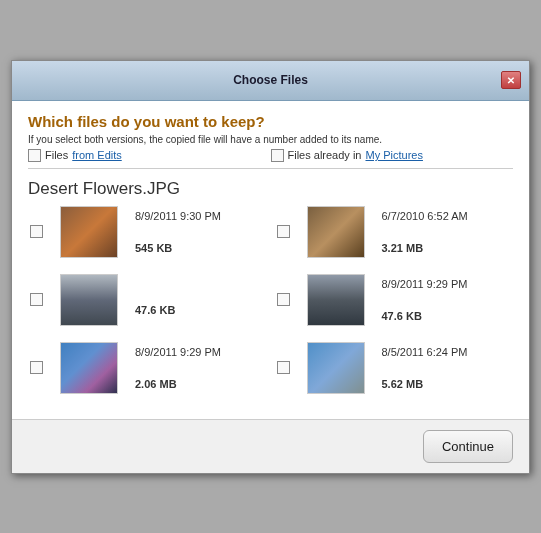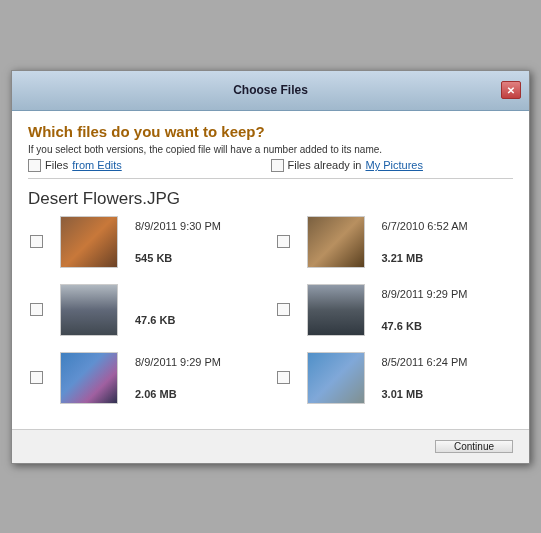--- a/index.html
+++ b/index.html
@@ -132,26 +132,26 @@
     }
     .bottom-bar {
       background: #f0f0f0;
       padding: 10px 16px;
       display: flex;
       justify-content: flex-end;
       gap: 8px;
       border-top: 1px solid #ccc;
     }
     .btn {
-      padding: 0 18px;
-      font-size: 10px;
+      padding: 8px 18px;
+      font-size: 13px;
       border: 1px solid #aaa;
       background: linear-gradient(to bottom, #f8f8f8, #e0e0e0);
       cursor: pointer;
-      border-radius: 0;
+      border-radius: 6px;
       color: #1a1a1a;
     }
     
     .thumb-desert-left {
       background: linear-gradient(135deg, #8b5e3c 0%, #c8783a 50%, #6b4226 100%);
     }
     .thumb-desert-right {
       background: linear-gradient(135deg, #7a6040 0%, #b89060 50%, #5a4020 100%);
     }
     .thumb-kob-left {
@@ -252,21 +252,21 @@
             <div class="file-date">8/9/2011 9:29 PM</div>
             <div class="file-size">2.06 MB</div>
           </div>
         </div>
         <div class="spacer"></div>
         <div class="file-entry">
           <div class="checkbox-small"></div>
           <div class="thumb thumb-sun-right"></div>
           <div class="file-info">
             <div class="file-date">8/5/2011 6:24 PM</div>
-            <div class="file-size">3.01 MB</div>
+            <div class="file-size">5.62 MB</div>
           </div>
         </div>
       </div>
     </div>
   </div>
 
   <div class="bottom-bar">
     <button class="btn">Continue</button>
   </div>
 </div>

